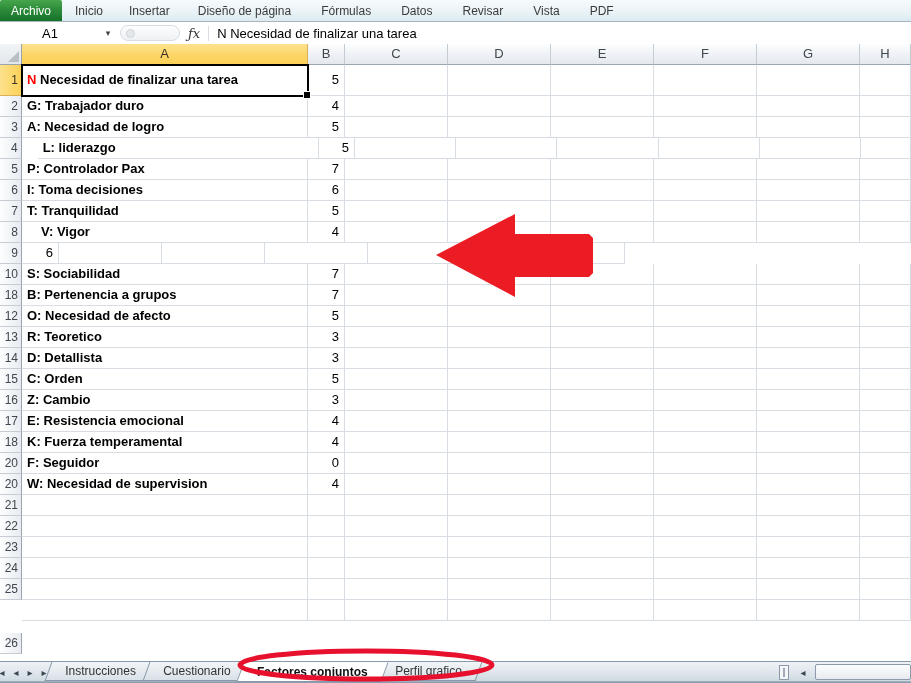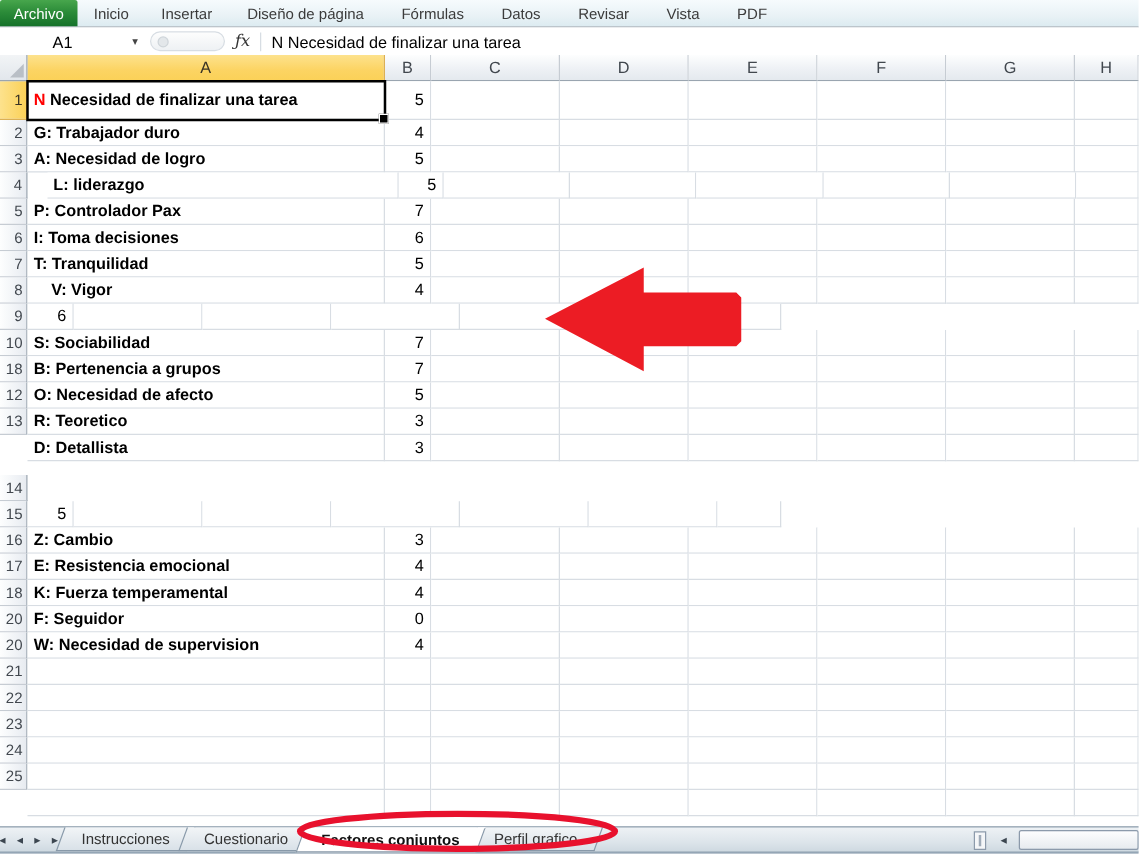--- a/index.html
+++ b/index.html
@@ -299,32 +299,33 @@
       <div class="cell label" style="width: 286px; height: 21px; line-height: 20px;">R: Teoretico</div>
       <div class="cell num" style="width: 37px; height: 21px; line-height: 20px;">3</div>
       <div class="cell" style="width: 103px; height: 21px; line-height: 20px;"></div>
       <div class="cell" style="width: 103px; height: 21px; line-height: 20px;"></div>
       <div class="cell" style="width: 103px; height: 21px; line-height: 20px;"></div>
       <div class="cell" style="width: 103px; height: 21px; line-height: 20px;"></div>
       <div class="cell" style="width: 103px; height: 21px; line-height: 20px;"></div>
       <div class="cell" style="width: 51px; height: 21px; line-height: 20px;"></div>
     </div>
     <div class="grid-row">
-      <div class="rh" style="height: 21px; line-height: 21px; margin-top: 32px;">14</div>
+      <div class="rh" style="height: 21px; line-height: 21px;">14</div>
       <div class="cell label" style="width: 286px; height: 21px; line-height: 20px;">D: Detallista</div>
       <div class="cell num" style="width: 37px; height: 21px; line-height: 20px;">3</div>
       <div class="cell" style="width: 103px; height: 21px; line-height: 20px;"></div>
       <div class="cell" style="width: 103px; height: 21px; line-height: 20px;"></div>
       <div class="cell" style="width: 103px; height: 21px; line-height: 20px;"></div>
       <div class="cell" style="width: 103px; height: 21px; line-height: 20px;"></div>
       <div class="cell" style="width: 103px; height: 21px; line-height: 20px;"></div>
       <div class="cell" style="width: 51px; height: 21px; line-height: 20px;"></div>
     </div>
     <div class="grid-row">
       <div class="rh" style="height: 21px; line-height: 21px;">15</div>
+      <div class="cell label" style="width: 286px; height: 21px; line-height: 20px;">C: Orden</div>
       <div class="cell num" style="width: 37px; height: 21px; line-height: 20px;">5</div>
       <div class="cell" style="width: 103px; height: 21px; line-height: 20px;"></div>
       <div class="cell" style="width: 103px; height: 21px; line-height: 20px;"></div>
       <div class="cell" style="width: 103px; height: 21px; line-height: 20px;"></div>
       <div class="cell" style="width: 103px; height: 21px; line-height: 20px;"></div>
       <div class="cell" style="width: 103px; height: 21px; line-height: 20px;"></div>
       <div class="cell" style="width: 51px; height: 21px; line-height: 20px;"></div>
     </div>
     <div class="grid-row">
       <div class="rh" style="height: 21px; line-height: 21px;">16</div>

